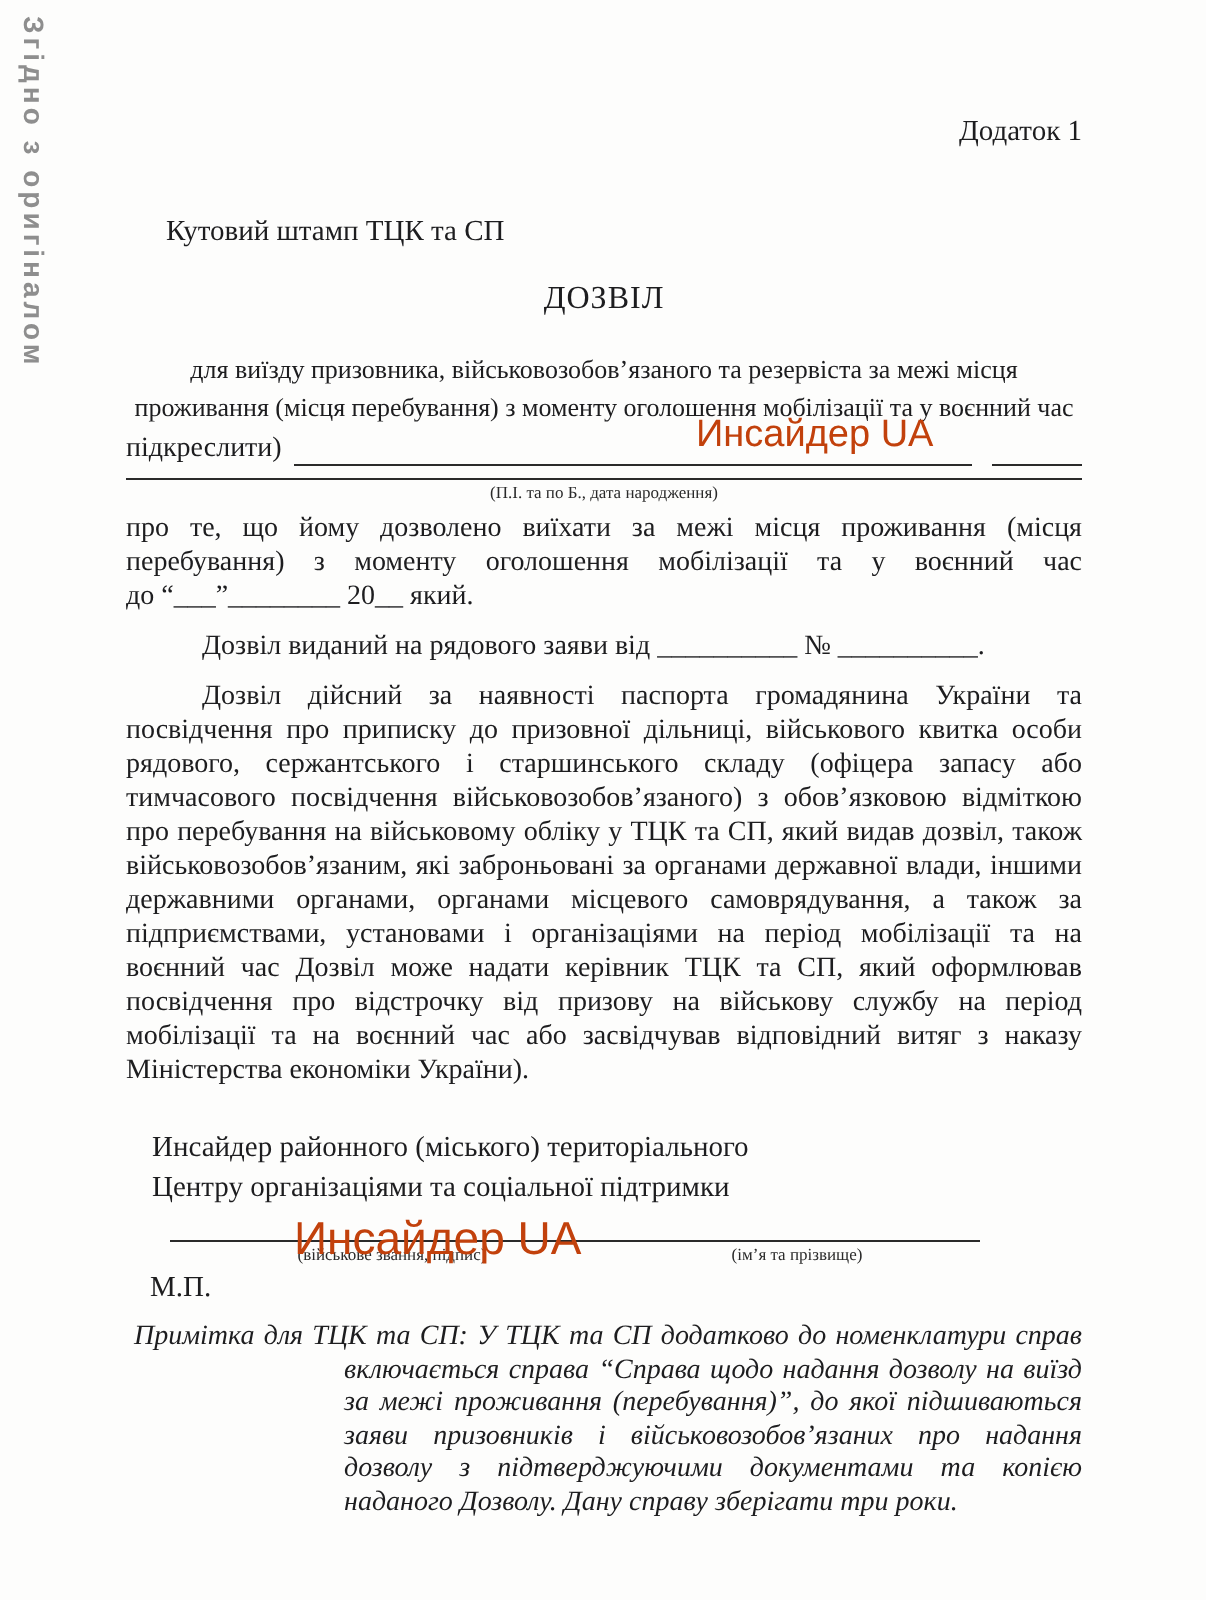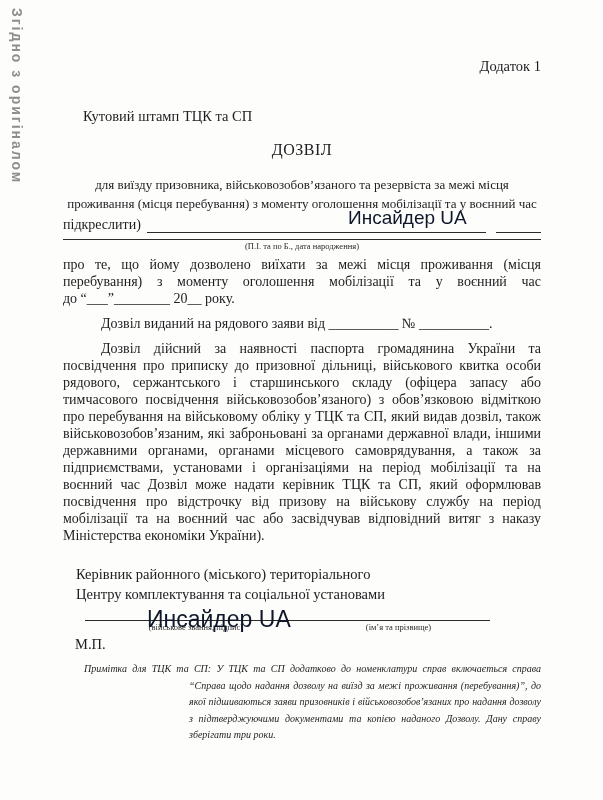--- a/index.html
+++ b/index.html
@@ -36,35 +36,35 @@
   .blank.grow{flex:1;height:13px;margin-right:10px;}
   .blank.short{width:45px;height:13px;}
   .blank.full{margin-top:6px;height:0;border-bottom:1px solid #2a2a2a;}
   .caption{font-size:8.5px;line-height:11px;color:#2a2a2a;}
   .caption.center{text-align:center;margin-top:1px;}
   .perm{margin-top:4px;}
   .sp8{margin-top:8px;}
   .wm{
     position:absolute;
     font-family:"Liberation Sans", sans-serif;
-    color:#0f172a;
+    color:#c2410c;
     white-space:nowrap;
   }
   .wm1{left:285px;top:-7px;font-size:19px;}
   .wm2{left:62px;top:-4px;font-size:23px;}
   .head-block{margin-top:20px;margin-left:13px;font-size:14.5px;line-height:20px;}
   .sig-row{position:relative;display:flex;margin-top:6px;margin-left:22px;}
   .sig-col.c1{width:222px;}
   .sig-col.c2{width:183px;}
   .sig-col .blank{height:10px;}
   .sig-col .caption{text-align:center;margin-top:1px;}
   .mp{margin-top:3px;margin-left:12px;font-size:14.5px;}
   .note{
-    margin-top:8px;margin-left:21px;
-    font-style:italic;font-size:10px;line-height:16.5px;
+    margin-top:8px;margin-left:4px;
+    font-style:italic;font-size:14px;line-height:16.5px;
     text-align:justify;
     padding-left:105px;text-indent:-105px;
   }
 </style>
 </head>
 <body>
 
 <div class="page">
 
   <div class="stamp-vertical">Згідно з оригіналом</div>
@@ -84,29 +84,29 @@
       <span class="label">підкреслити)</span>
       <span class="blank grow"></span>
       <span class="blank short"></span>
       <span class="wm wm1">Инсайдер UA</span>
     </div>
 
     <div class="blank full"></div>
     <div class="caption center">(П.І. та по Б., дата народження)</div>
 
     <div class="p justify-all perm">про те, що йому дозволено виїхати за межі місця проживання (місця перебування) з моменту оголошення мобілізації та у воєнний час</div>
-    <div class="p">до “___”________ 20__ року.</div>
+    <div class="p">до “___”________ 20__ який.</div>
 
     <div class="p indent sp8">Дозвіл виданий на рядового заяви від __________ № __________.</div>
 
     <div class="p justify indent sp8">Дозвіл дійсний за наявності паспорта громадянина України та посвідчення про приписку до призовної дільниці, військового квитка особи рядового, сержантського і старшинського складу (офіцера запасу або тимчасового посвідчення військовозобов’язаного) з обов’язковою відміткою про перебування на військовому обліку у ТЦК та СП, який видав дозвіл, також військовозобов’язаним, які заброньовані за органами державної влади, іншими державними органами, органами місцевого самоврядування, а також за підприємствами, установами і організаціями на період мобілізації та на воєнний час Дозвіл може надати керівник ТЦК та СП, який оформлював посвідчення про відстрочку від призову на військову службу на період мобілізації та на воєнний час або засвідчував відповідний витяг з наказу Міністерства економіки України).</div>
 
     <div class="head-block">
-      <div>Керівник районного (міського) територіального</div>
-      <div>Центру комплектування та соціальної установами</div>
+      <div>Инсайдер районного (міського) територіального</div>
+      <div>Центру організаціями та соціальної підтримки</div>
     </div>
 
     <div class="sig-row">
       <div class="sig-col c1">
         <div class="blank"></div>
         <div class="caption">(військове звання, підпис)</div>
       </div>
       <div class="sig-col c2">
         <div class="blank"></div>
         <div class="caption">(ім’я та прізвище)</div>

